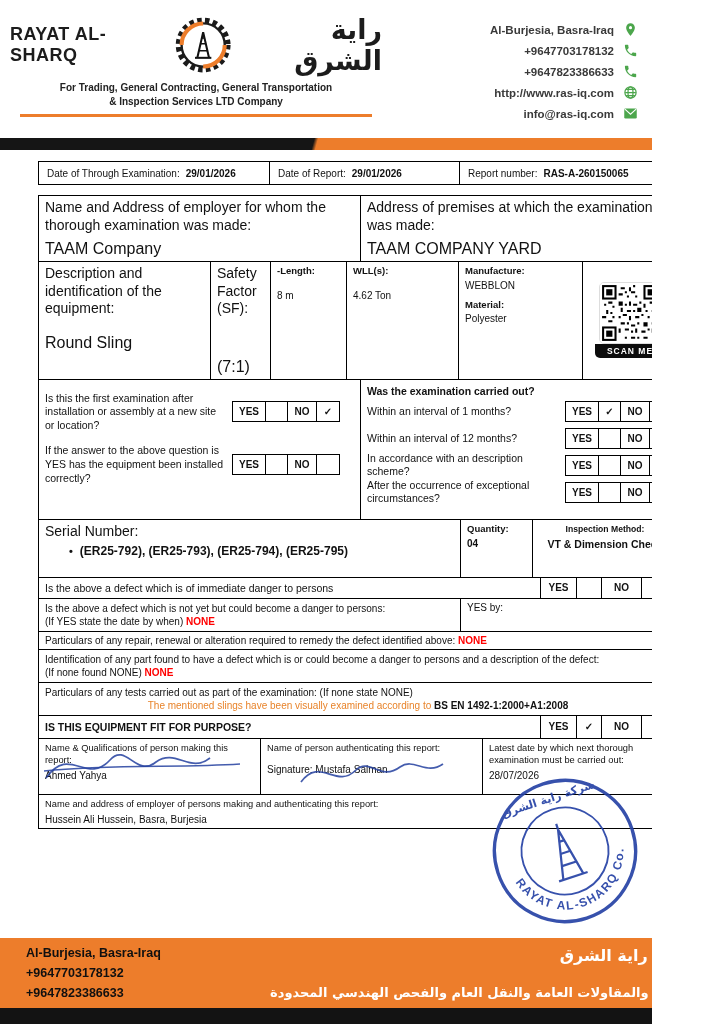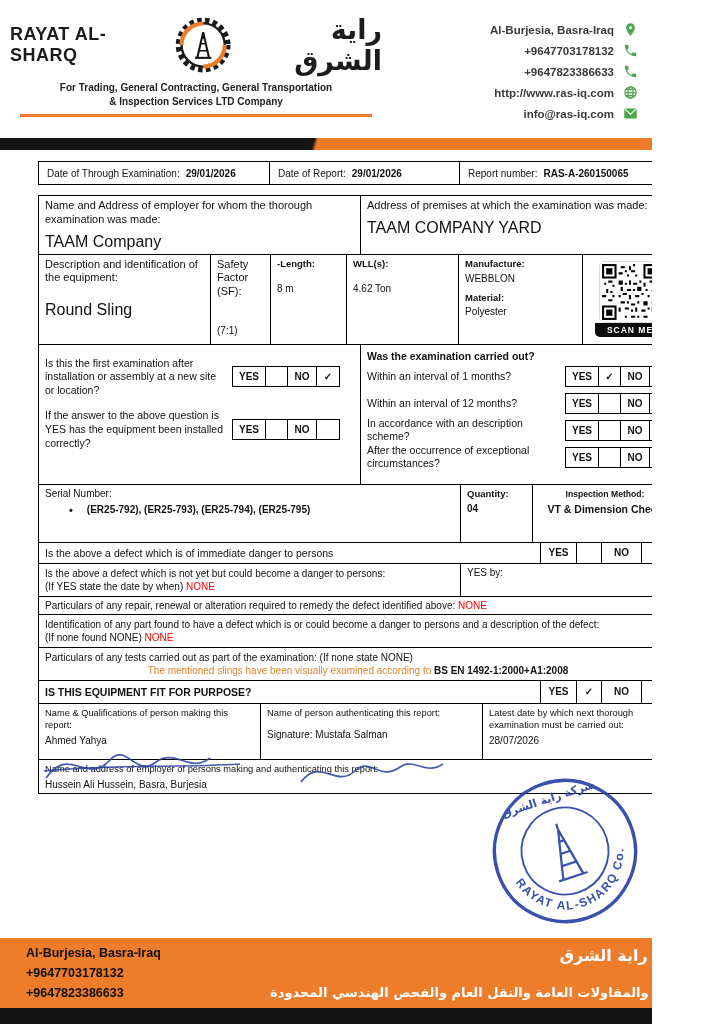--- a/index.html
+++ b/index.html
@@ -31,21 +31,21 @@
   .ib+.ib{margin-left:-1px}
   .ib b{font-size:10px}
   .ib1{width:232px}.ib2{width:191px}.ib3{width:218px}
 
   
   .tbl{margin:10px 0 0 38px;width:640px;border:1.5px solid #000;font-size:10px}
   .trow{border-top:1.2px solid #000}
   .trow:first-child{border-top:none}
   .cell{padding:3px 6px}
   .bR{border-right:1.2px solid #000}
-  .lbl{font-size:11px;line-height:1.25;display:block}
+  .lbl{font-size:14px;line-height:1.25;display:block}
   .val{font-size:16px;margin-top:6px;display:block}
   .blbl{font-size:9.5px;font-weight:bold;display:block}
   .rowA{display:grid;grid-template-columns:322px 1fr;min-height:46px}
   .rowB{display:grid;grid-template-columns:172px 60px 76px 112px 124px 1fr;min-height:90px}
   .rowC{display:grid;grid-template-columns:322px 1fr;min-height:140px}
   .rowD{display:grid;grid-template-columns:422px 72px 1fr;min-height:58px}
   .rowF{display:grid;grid-template-columns:422px 1fr;min-height:27px}
   .rowK{display:grid;grid-template-columns:222px 222px 1fr;min-height:56px}
 
   .qblk{display:flex;align-items:center;gap:5px;margin:10px 2px 12px 2px}
@@ -53,30 +53,30 @@
   .boxgrp{display:flex;border:1.2px solid #000;height:21px}
   .boxgrp span{display:flex;align-items:center;justify-content:center;border-right:1.2px solid #000;font-weight:bold;font-size:10px}
   .boxgrp span:last-child{border-right:none}
   .bg-yes{width:33px}.bg-c{width:22px}.bg-no{width:29px}
   .mark{font-size:12px}
 
   .co-hdr{font-weight:bold;font-size:10.5px;padding:5px 6px 1px}
   .co-row{display:flex;align-items:center;justify-content:space-between;padding:0 4px 0 6px;min-height:27px}
   .co-text{font-size:10.5px;width:182px;line-height:1.2}
 
-  .serial-line{display:flex;gap:14px;margin:5px 0 0 24px;font-weight:bold;font-size:10px}
+  .serial-line{display:flex;gap:7px;margin:5px 0 0 24px;font-weight:bold;font-size:12px}
   .bullet::before{content:"•";font-size:11px}
 
   .flushrow{display:flex;align-items:stretch;min-height:21px}
   .flushrow .qlabel{flex:1;display:flex;align-items:center;padding-left:6px;font-size:10.5px}
   .boxflush{display:flex}
   .boxflush span{display:flex;align-items:center;justify-content:center;border-left:1.2px solid #000;font-weight:bold;font-size:10px}
   .bf-yes{width:36px}.bf-c{width:25px}.bf-no{width:40px}.bf-m{width:36px}
 
-  .red{color:#FF0000;font-weight:normal}
+  .red{color:#FF0000;font-weight:bold}
   .onote{color:#E8832A}
   .line{line-height:1.3}
   .center{text-align:center}
   .fitlabel{font-weight:bold;font-size:12px}
 
   .slabel{font-size:9.3px;line-height:1.3;display:block}
   .sval{font-size:10px;margin-top:4px;display:block}
 
   
   .stamp{position:absolute;left:490px;top:776px;width:150px;height:150px;transform:rotate(-18deg);opacity:.92}
@@ -188,21 +188,21 @@
       </div>
     </div>
 
     <div class="trow rowB">
       <div class="cell bR">
         <span class="lbl">Description and identification of the equipment:</span>
         <span class="val" style="margin-top:16px">Round Sling</span>
       </div>
       <div class="cell bR">
         <span class="lbl">Safety Factor (SF):</span>
-        <span class="val" style="font-size:10px;margin-top:26px">(7:1)</span>
+        <span class="val" style="font-size:16px;margin-top:40px">(7:1)</span>
       </div>
       <div class="cell bR">
         <span class="blbl">-Length:</span>
         <span class="val" style="font-size:10px;margin-top:14px">8 m</span>
       </div>
       <div class="cell bR">
         <span class="blbl">WLL(s):</span>
         <span class="val" style="font-size:10px;margin-top:14px">4.62 Ton</span>
       </div>
       <div class="cell bR">
@@ -286,21 +286,21 @@
             <span class="bg-c mark"></span>
             <span class="bg-no">NO</span>
             <span class="bg-c mark">✓</span>
           </div>
         </div>
       </div>
     </div>
 
     <div class="trow rowD">
       <div class="cell bR">
-        <span style="font-size:10px">Serial Number:</span>
+        <span style="font-size:14px">Serial Number:</span>
         <div class="serial-line">
           <span class="bullet"></span>
           <span>(ER25-792), (ER25-793), (ER25-794), (ER25-795)</span>
         </div>
       </div>
       <div class="cell bR">
         <span class="blbl">Quantity:</span>
         <span class="sval" style="font-weight:bold">04</span>
       </div>
       <div class="cell" style="text-align:center">

